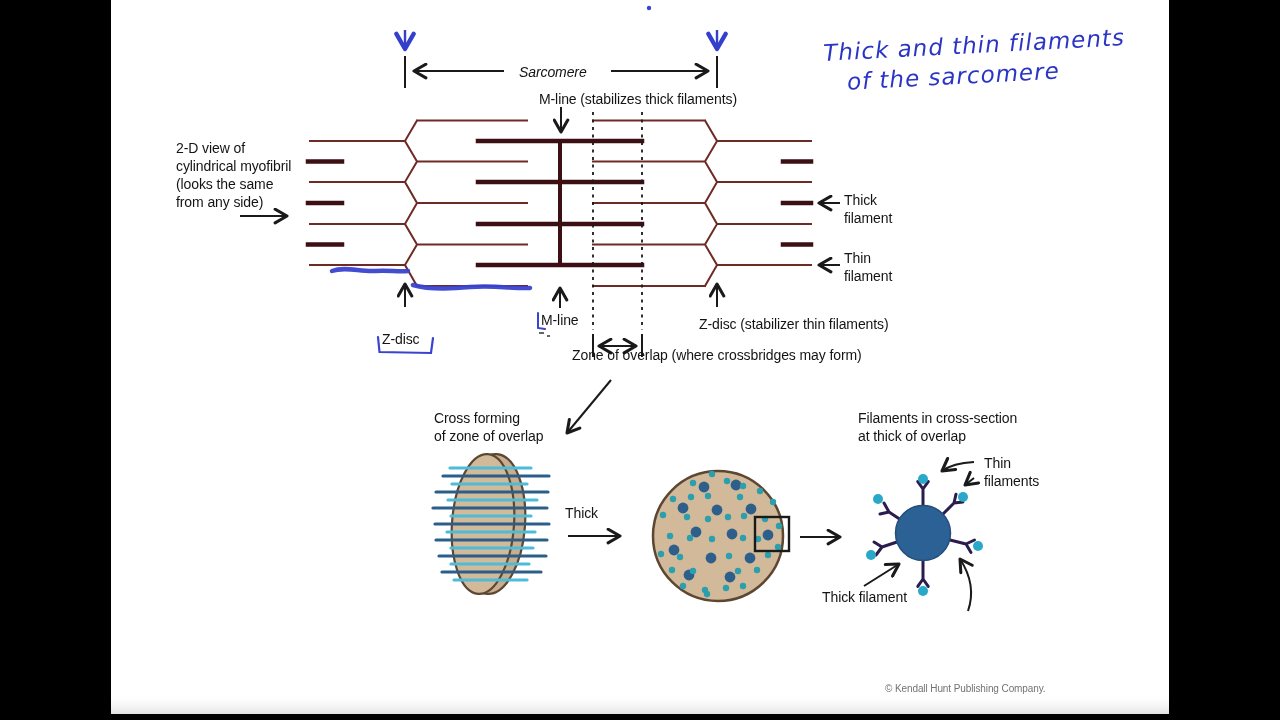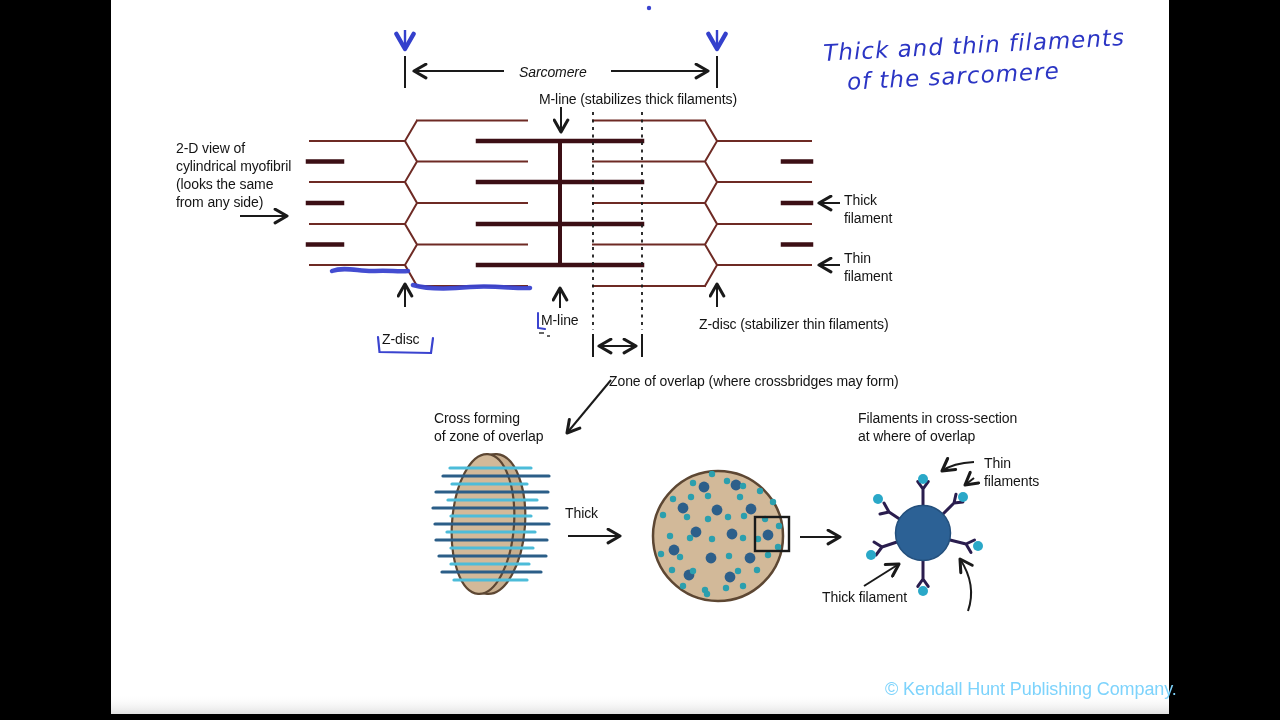--- a/index.html
+++ b/index.html
@@ -2,21 +2,21 @@
 <html><head>
 <meta charset="utf-8">
 <style>
   html,body{margin:0;padding:0;}
   body{width:1280px;height:720px;background:#000;position:relative;overflow:hidden;
        font-family:"Liberation Sans",sans-serif;}
   #frame{position:absolute;left:0;top:0;width:1280px;height:720px;}
   svg{position:absolute;left:0;top:0;}
   .lbl{position:absolute;font:14px/18px "Liberation Sans",sans-serif;color:#141414;
        white-space:pre-line;letter-spacing:-0.1px;}
-  .lbl-copyright{font-size:18px;color:#7dd3fc;}
+  .lbl-copyright{font-size:10px;color:#737373;}
   .handwriting{position:absolute;left:824px;top:30px;transform:rotate(-3deg);
        color:#2b35c4;font:italic 23px/30px "DejaVu Sans",sans-serif;letter-spacing:1px;}
   .handwriting .hw2{display:block;margin-left:22px;}
 </style>
 </head>
 <body>
 
 <div id="frame">
 
 <svg width="1280" height="720" viewBox="0 0 1280 720">
@@ -214,24 +214,24 @@
 cylindrical myofibril
 (looks the same
 from any side)</div>
 <div class="lbl" style="left:844px;top:191px;">Thick
 filament</div>
 <div class="lbl" style="left:844px;top:249px;">Thin
 filament</div>
 <div class="lbl" style="left:382px;top:330px;">Z-disc</div>
 <div class="lbl" style="left:541px;top:311px;">M-line</div>
 <div class="lbl" style="left:699px;top:315px;">Z-disc (stabilizer thin filaments)</div>
-<div class="lbl" style="left:572px;top:372px;margin-left:37px;">Zone of overlap (where crossbridges may form)</div>
+<div class="lbl" style="left:572px;top:346px;">Zone of overlap (where crossbridges may form)</div>
 <div class="lbl" style="left:434px;top:409px;">Cross forming
 of zone of overlap</div>
 <div class="lbl" style="left:565px;top:504px;">Thick</div>
 <div class="lbl" style="left:858px;top:409px;">Filaments in cross-section
-at where of overlap</div>
+at thick of overlap</div>
 <div class="lbl" style="left:984px;top:454px;">Thin
 filaments</div>
 <div class="lbl" style="left:822px;top:588px;">Thick filament</div>
 <div class="lbl lbl-copyright" style="left:885px;top:680px;">© Kendall Hunt Publishing Company.</div>
 
 </div>
 
 </body></html>

